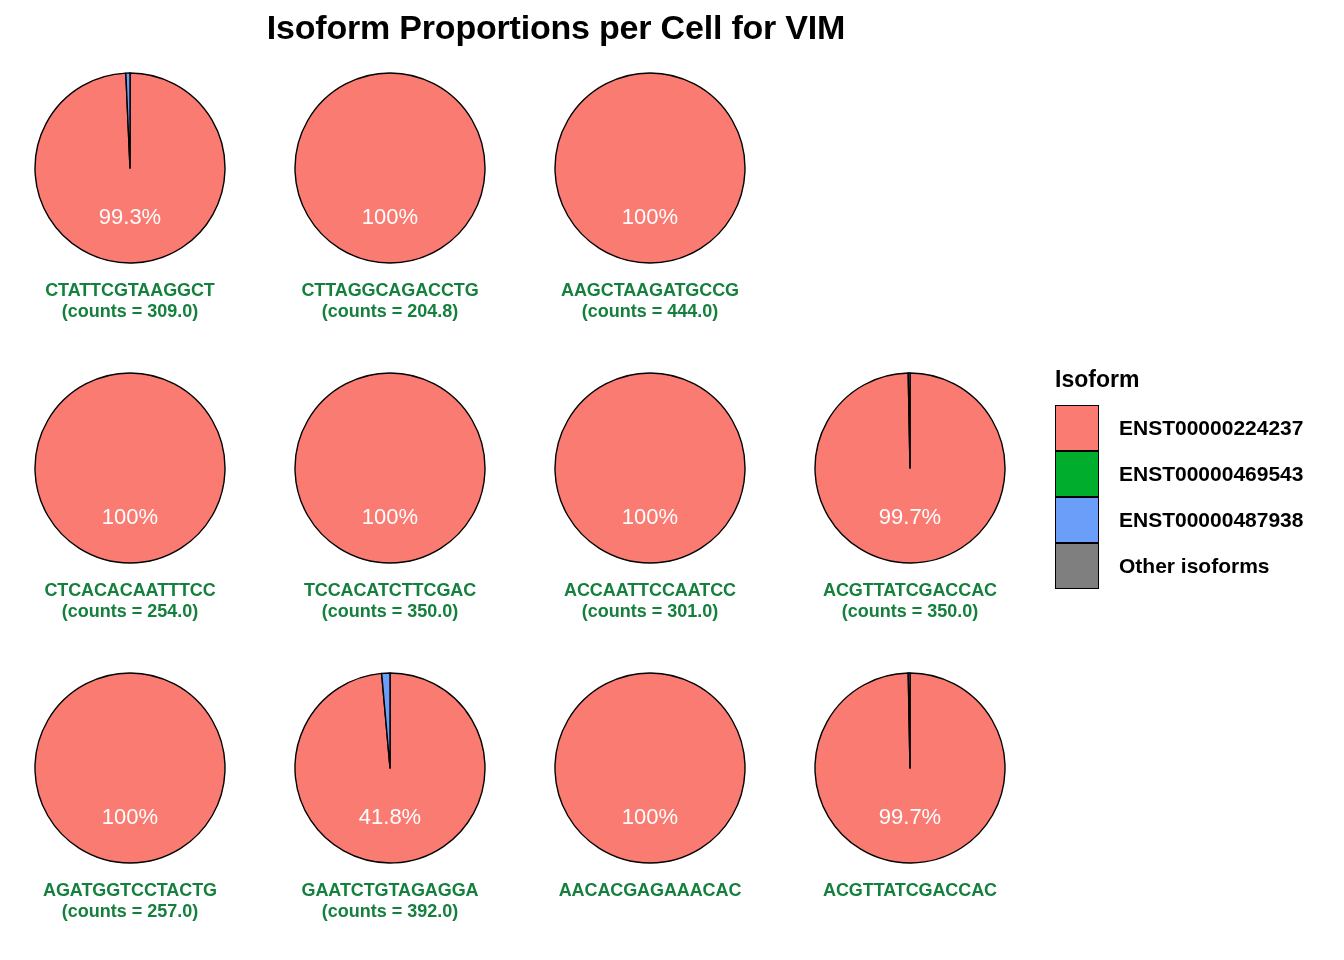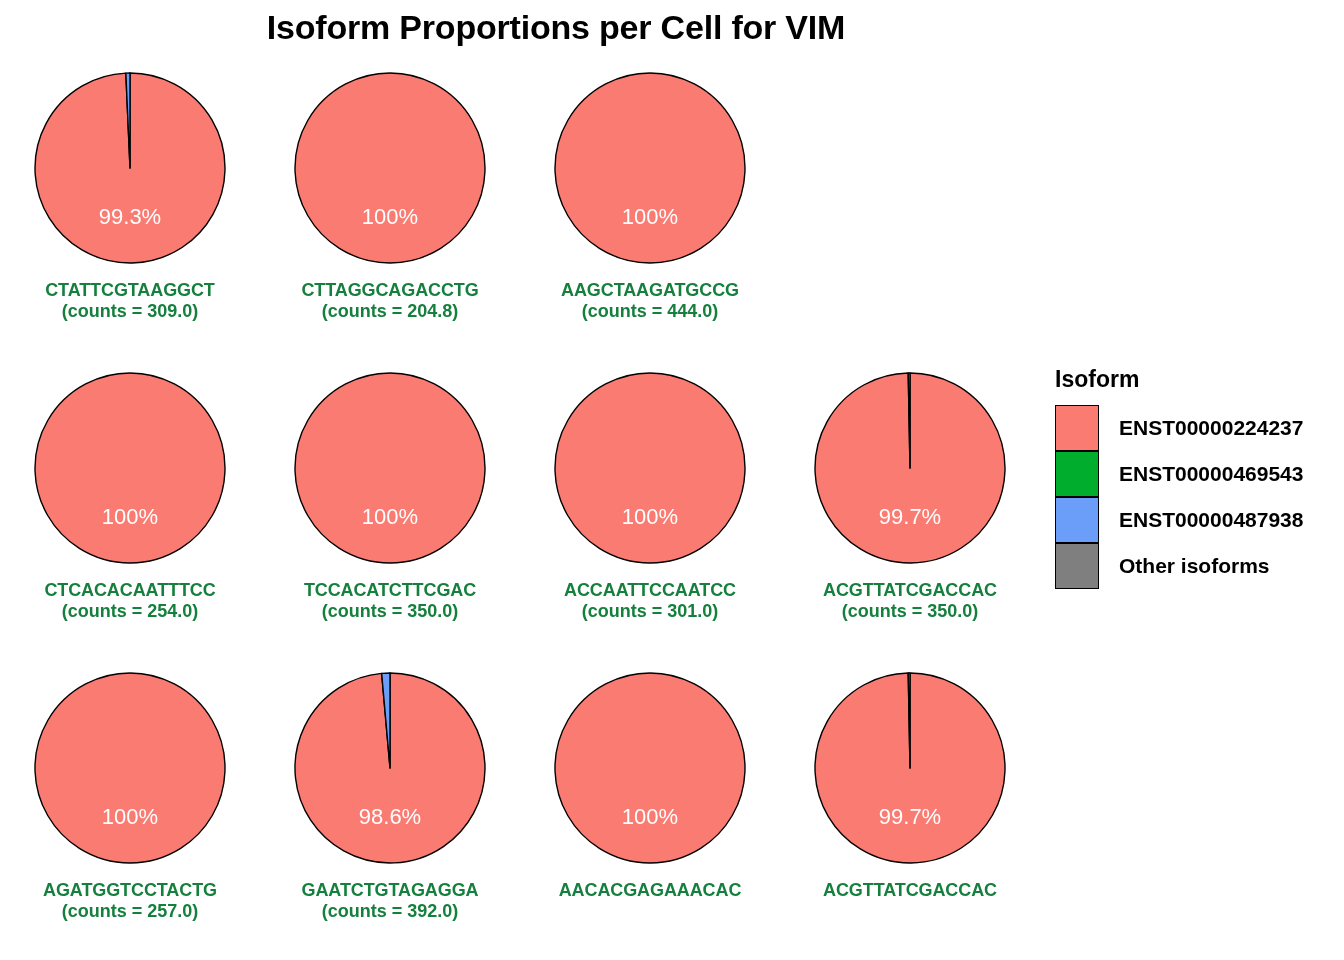--- a/index.html
+++ b/index.html
@@ -225,21 +225,21 @@
         <span class="barcode">AGATGGTCCTACTG</span>
         <span class="counts">(counts = 257.0)</span>
       </div>
     </div>
     <div class="pie-cell" style="left: 260px; top: 600px;">
       <div class="pie-figure">
         <svg viewBox="0 0 192 192">
           <path d="M 96 96 L 96.000 1.000 A 95 95 0 1 1 87.654 1.367 Z" fill="#FA7B72" stroke="#000000" stroke-width="1.4" stroke-linejoin="round"></path>
           <path d="M 96 96 L 87.654 1.367 A 95 95 0 0 1 96.000 1.000 Z" fill="#6A9EF8" stroke="#000000" stroke-width="1.4" stroke-linejoin="round"></path>
         </svg>
-        <div class="pie-pct">98.6%</div>
+        <div class="pie-pct">41.8%</div>
       </div>
       <div class="pie-caption">
         <span class="barcode">GAATCTGTAGAGGA</span>
         <span class="counts">(counts = 392.0)</span>
       </div>
     </div>
     <div class="pie-cell" style="left: 520px; top: 600px;">
       <div class="pie-figure">
         <svg viewBox="0 0 192 192">
           <path d="M 96 1 A 95 95 0 1 1 95.999 1 Z" fill="#FA7B72" stroke="#000000" stroke-width="1.4" stroke-linejoin="round"></path>

